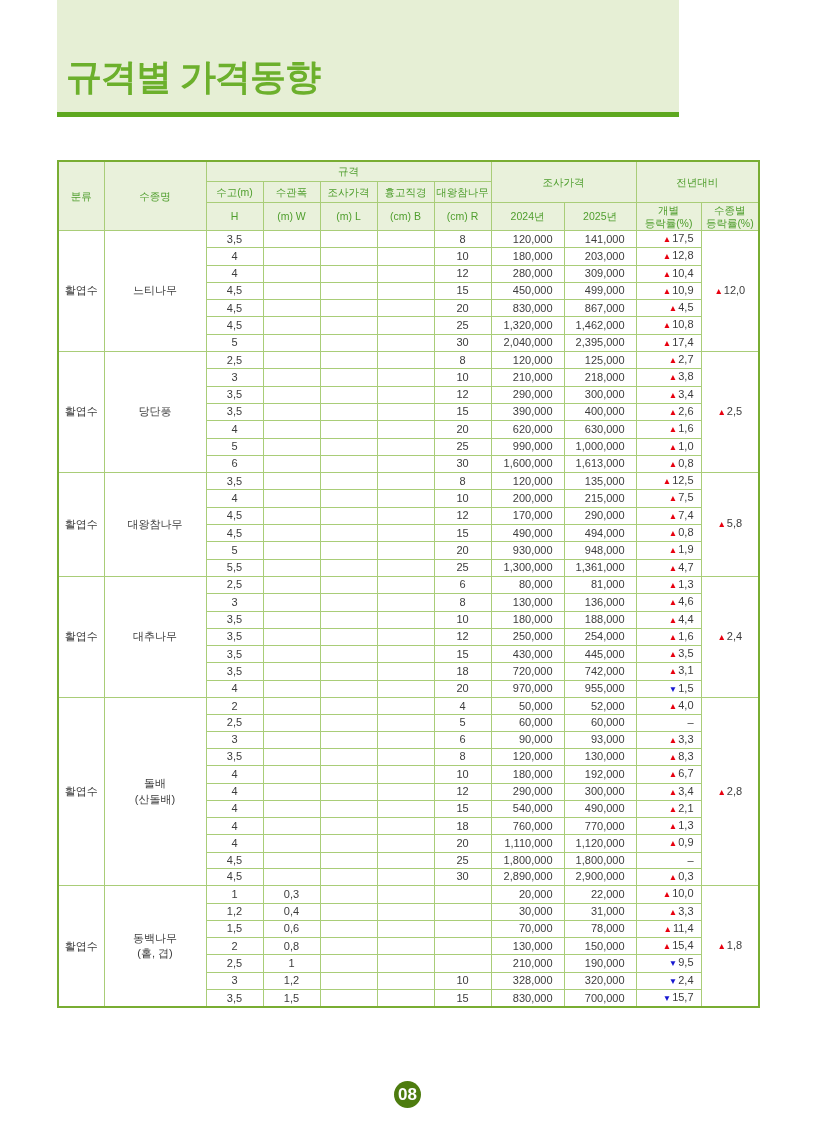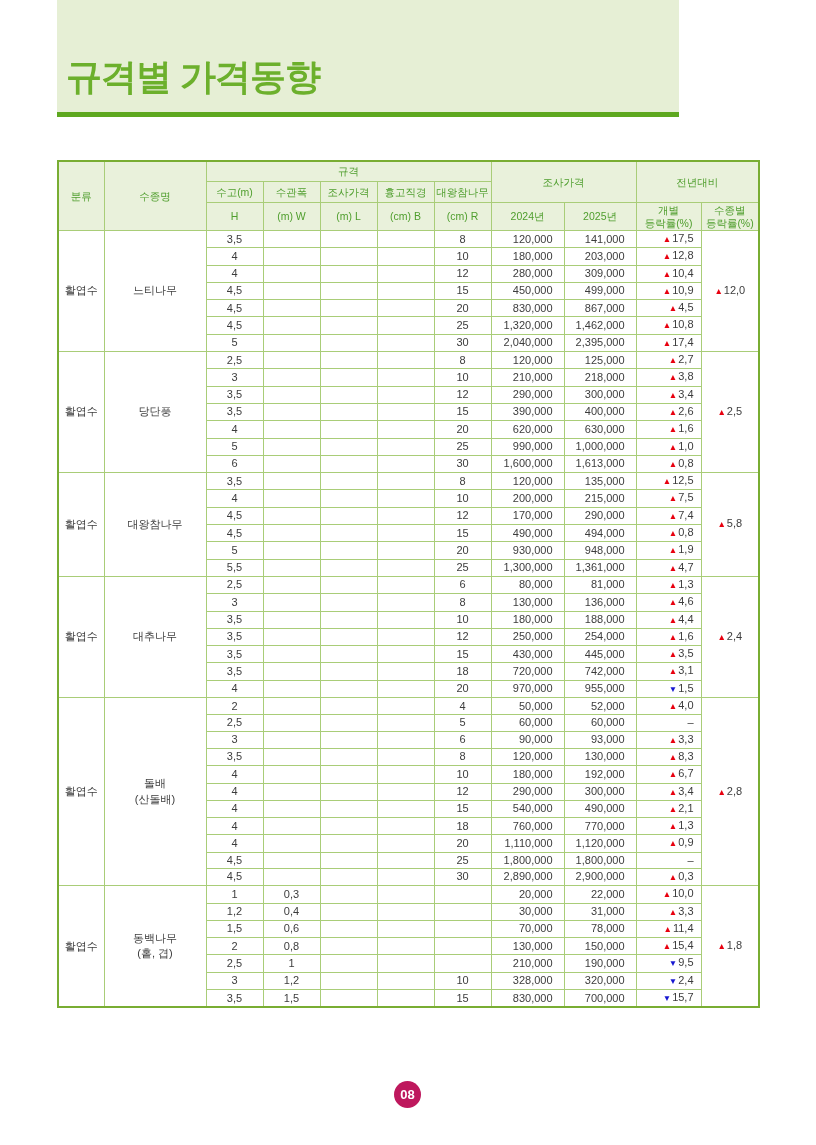--- a/index.html
+++ b/index.html
@@ -40,22 +40,22 @@
   tr.section-start td{border-top:1.5px solid #79ad33;}
   td.cat-cell,td.species-cell{border-top:1.5px solid #79ad33;margin-top:47px;}
   .c-right{text-align:right !important;padding-right:11px !important;}
   .rate{text-align:right !important;padding-right:7px !important;}
   .species-rate{text-align:center !important;}
   .tri-up{color:#e8000f;font-size:8.5px;margin-right:1px;}
   .tri-down{color:#1616d1;font-size:8.5px;margin-right:1px;}
   
   .page-badge{
     position:absolute;left:394px;top:1081px;width:27px;height:27px;
-    border-radius:50%;background:#be185d;color:#ffffff;
-    font-size:13px;font-weight:bold;
+    border-radius:50%;background:#4d7c0f;color:#ffffff;
+    font-size:17px;font-weight:bold;
     display:flex;align-items:center;justify-content:center;
   }
 </style>
 </head>
 <body>
 
 <div class="band">
   <div class="page-title">규격별 가격동향</div>
 </div>
 

